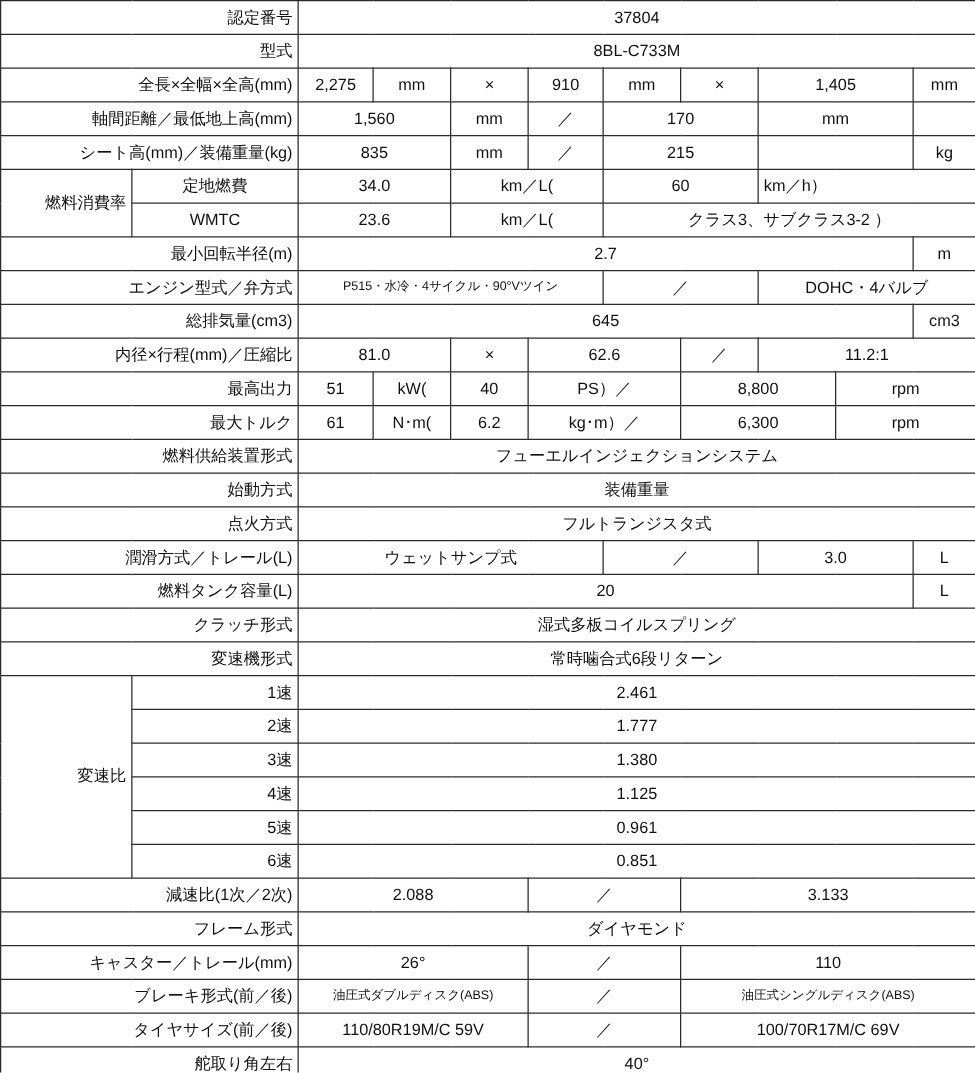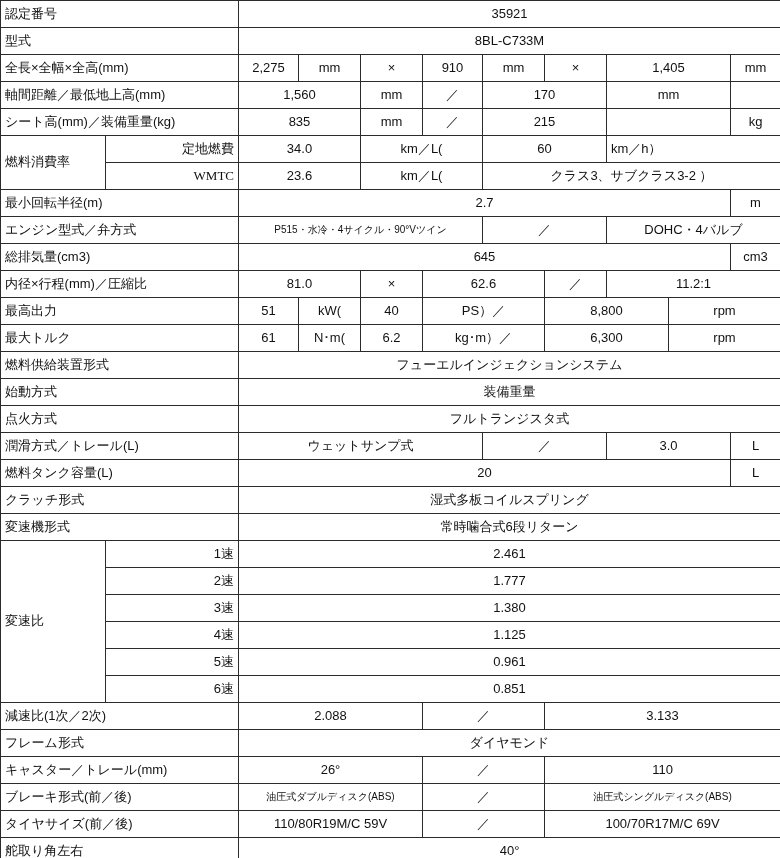--- a/index.html
+++ b/index.html
@@ -23,27 +23,26 @@
   table.spec td {
     border: 1px solid #2b2b2b;
     padding: 2px 4px;
     line-height: 1.15;
     height: 22px;
     vertical-align: middle;
     white-space: nowrap;
     overflow: hidden;
   }
   .label {
-    text-align: left;
+    text-align: right;
     padding-left: 4px;
   }
   .sublabel {
-    text-align: right;
+    text-align: center;
     padding-left: 6px;
-    font-family: Liberation Serif, serif;
   }
   .c { text-align: center; }
   .r { padding-right: 6px; }
   .xsmall { font-size: 10px; text-align: center; }
   .gearlabel {
     text-align: right;
     padding-left: 4px;
     vertical-align: middle;
   }
 </style>
@@ -61,21 +60,21 @@
     <col style="width:62px">
     <col style="width:62px">
     <col style="width:62px">
     <col style="width:62px">
     <col style="width:50px">
   </colgroup>
 
   <tbody>
       <tr>
     <td class="label" colspan="2">認定番号</td>
-    <td class="c" colspan="9">35921</td>
+    <td class="c" colspan="9">37804</td>
   </tr>
 
   <tr>
     <td class="label" colspan="2">型式</td>
     <td class="c" colspan="9">8BL-C733M</td>
   </tr>
 
   <tr>
     <td class="label" colspan="2">全長×全幅×全高(mm)</td>
     <td class="c">2,275</td>

